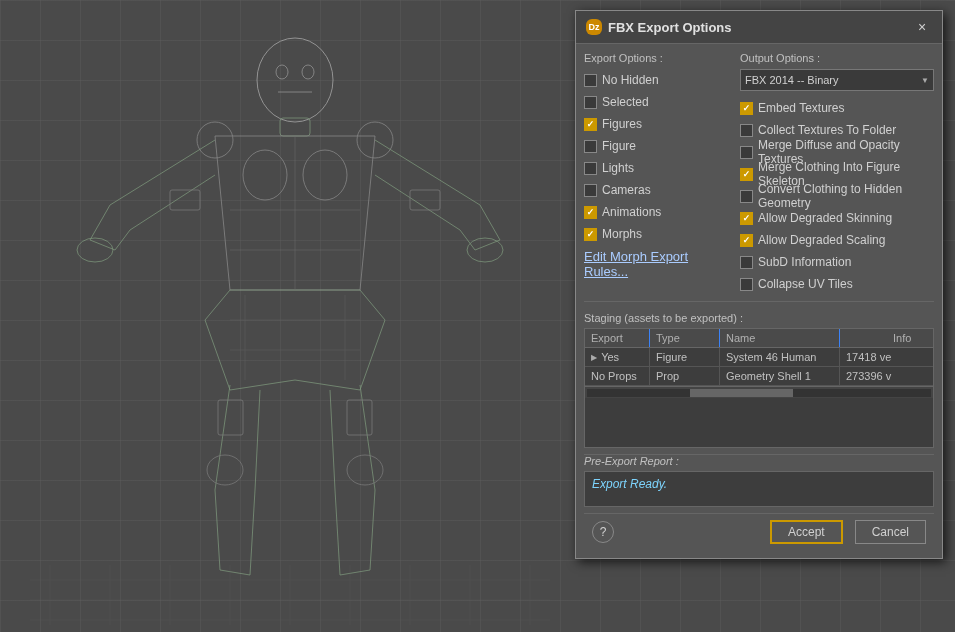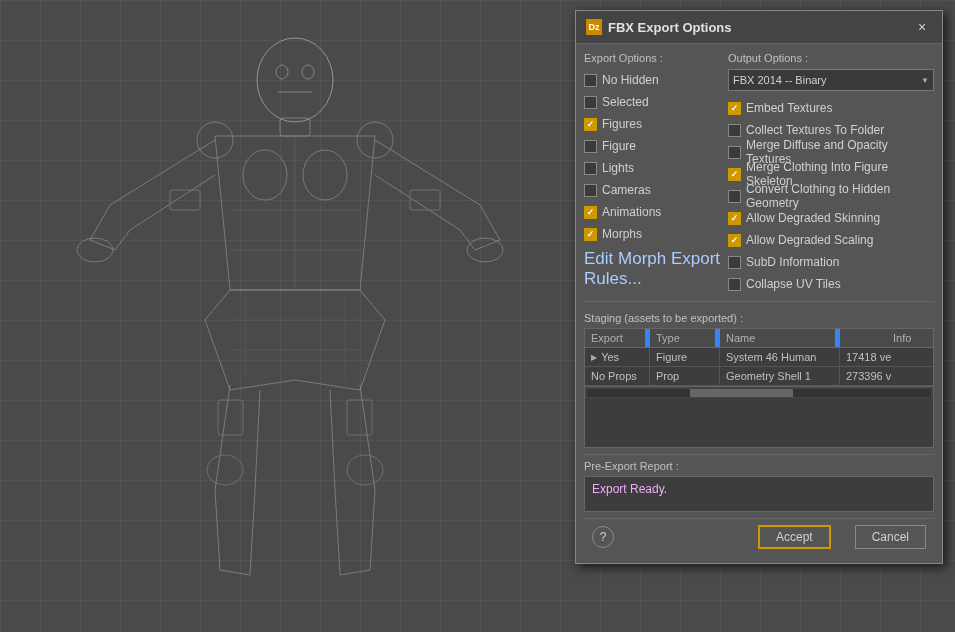--- a/index.html
+++ b/index.html
@@ -56,21 +56,21 @@
     .dialog-title-left {
       display: flex;
       align-items: center;
       gap: 6px;
     }
 
     .dialog-icon {
       width: 16px;
       height: 16px;
       background: #cc8800;
-      border-radius: 0;
+      border-radius: 6px;
       display: flex;
       align-items: center;
       justify-content: center;
       font-size: 9px;
       color: white;
       font-weight: bold;
     }
 
     .dialog-title-text {
       font-size: 13px;
@@ -91,21 +91,21 @@
       justify-content: center;
     }
 
     .dialog-body {
       padding: 8px;
     }
 
     
     .dialog-columns {
       display: flex;
-      gap: 4px;
+      gap: 16px;
     }
 
     .col-left {
       width: 140px;
       flex-shrink: 0;
     }
 
     .col-right {
       flex: 1;
     }
@@ -182,21 +182,22 @@
     }
 
     
     .link-row {
       padding: 4px 0;
     }
 
     .link-text {
       color: #aaccff;
       cursor: pointer;
-      font-size: 17px;
+      font-size: 13px;
+      text-decoration: underline;
     }
 
     
     .staging-section {
       margin-top: 6px;
       border-top: 1px solid #666;
       padding-top: 10px;
     }
 
     .staging-label {
@@ -215,21 +216,21 @@
     .table-header {
       display: flex;
       background: #4a4a4a;
       border-bottom: 1px solid #666;
     }
 
     .th {
       padding: 3px 6px;
       font-size: 11px;
       color: #b0b0b0;
-      border-right: 5px solid #3b82f6;
+      border-right: 1px solid #3b82f6;
     }
 
     .th:last-child { border-right: none; margin-left: 47px; }
 
     .table-col-export { width: 65px; }
     .table-col-type   { width: 70px; }
     .table-col-name   { width: 120px; }
     .table-col-info   { flex: 1; }
 
     .table-row-data {
@@ -281,35 +282,35 @@
       left: 30%;
       width: 30%;
       height: 100%;
       background: #666;
     }
 
     
     .pre-export-section {
       margin-top: 6px;
       border-top: 1px solid #666;
-      padding-top: 5px;
+      font-style: italic;
     }
 
     .pre-export-label {
       font-size: 11px;
       color: #c0c0c0;
       margin-bottom: 4px;
     }
 
     .pre-export-box {
       background: #3d3d3d;
       border: 1px solid #666;
       padding: 5px 7px;
       font-size: 12px;
-      color: #f0abfc;
+      color: #7dd3fc;
       height: 36px;
     }
 
     
     .dialog-footer {
       display: flex;
       align-items: center;
       justify-content: space-between;
       padding: 6px 8px;
       border-top: 1px solid #666;
@@ -325,21 +326,21 @@
       color: #d0d0d0;
       cursor: pointer;
       font-size: 12px;
       display: flex;
       align-items: center;
       justify-content: center;
     }
 
     .footer-right {
       display: flex;
-      gap: 24px;
+      gap: 12px;
       margin-left: 32px;
     }
 
     .btn {
       height: 24px;
       padding: 0 16px;
       border: 1px solid #888;
       background: #555;
       color: #d0d0d0;
       font-size: 12px;

